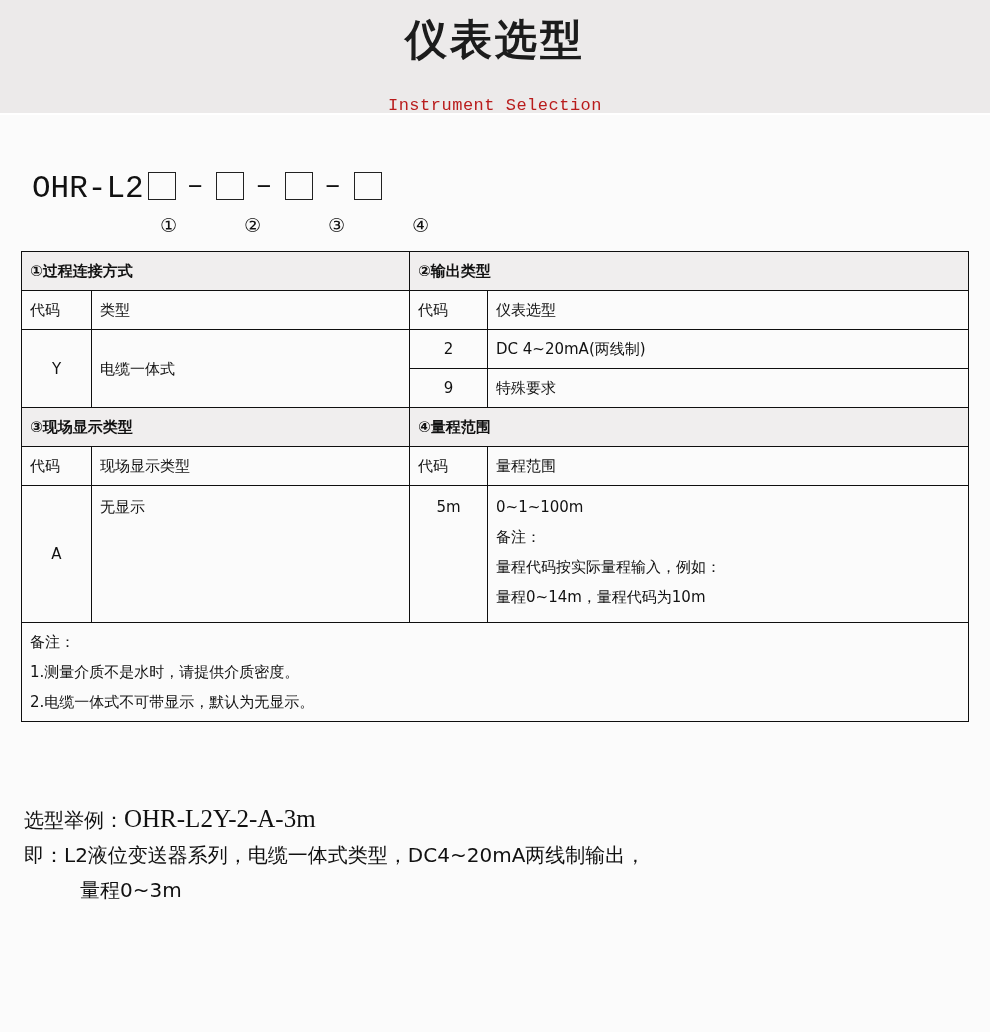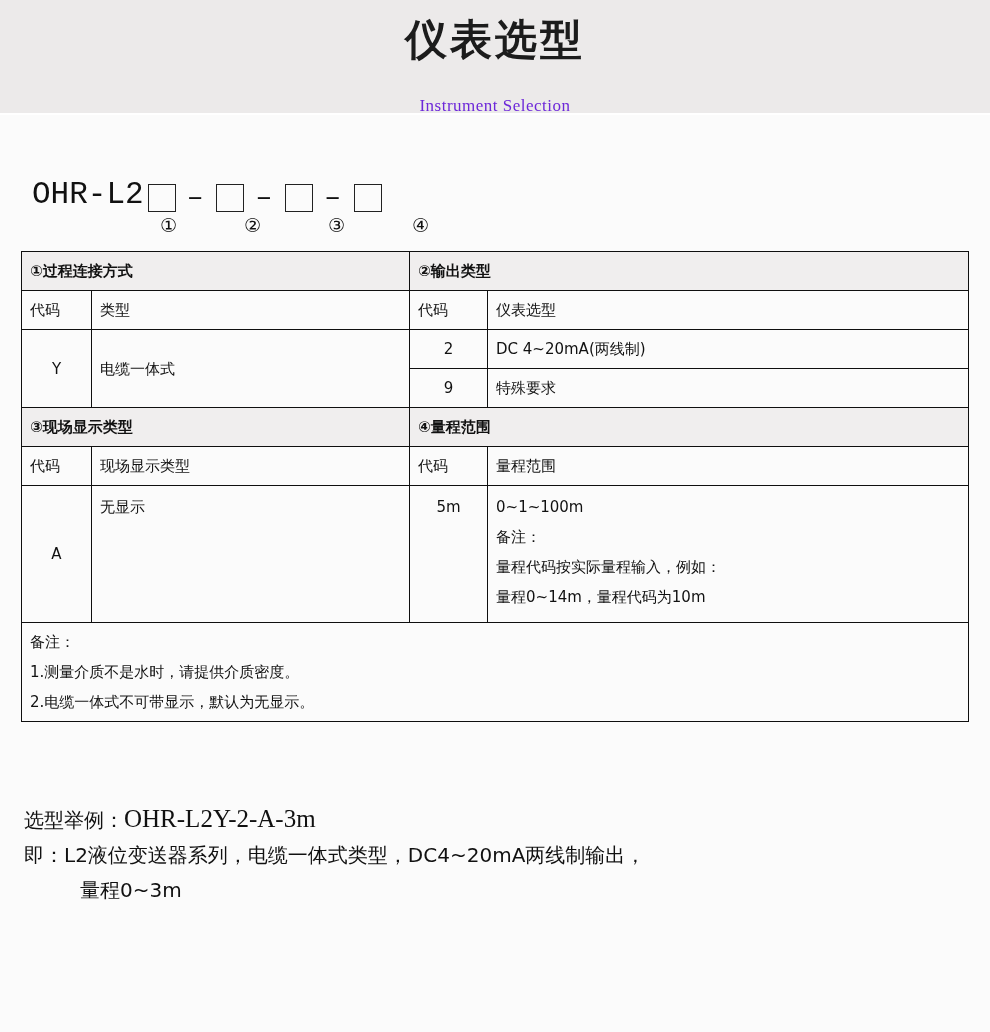--- a/index.html
+++ b/index.html
@@ -30,23 +30,23 @@
   }
   .header-title {
     font-family: "DejaVu Sans", sans-serif;
     font-weight: bold;
     font-size: 42px;
     letter-spacing: 3px;
     color: #1c1c1c;
     line-height: 52px;
   }
   .header-sub {
-    font-family: Liberation Serif, serif;
+    font-family: Liberation Mono, monospace;
     font-size: 17px;
-    color: #6d28d9;
+    color: #b91c1c;
     letter-spacing: 0.5px;
     margin-top: 6px;
   }
   .header-rule {
     width: 990px;
     height: 2px;
     background: #ffffff;
   }
 
   
@@ -58,21 +58,21 @@
     padding: 0;
     position: relative;
   }
 
   
   .code-line {
     position: absolute;
     left: 32px;
     top: 57px;
     display: flex;
-    align-items: flex-end;
+    align-items: flex-start;
     height: 40px;
   }
   .code-prefix {
     font-family: "Liberation Mono", monospace;
     font-size: 31px;
     letter-spacing: 0px;
     color: #111;
     line-height: 34px;
   }
   .code-box {

